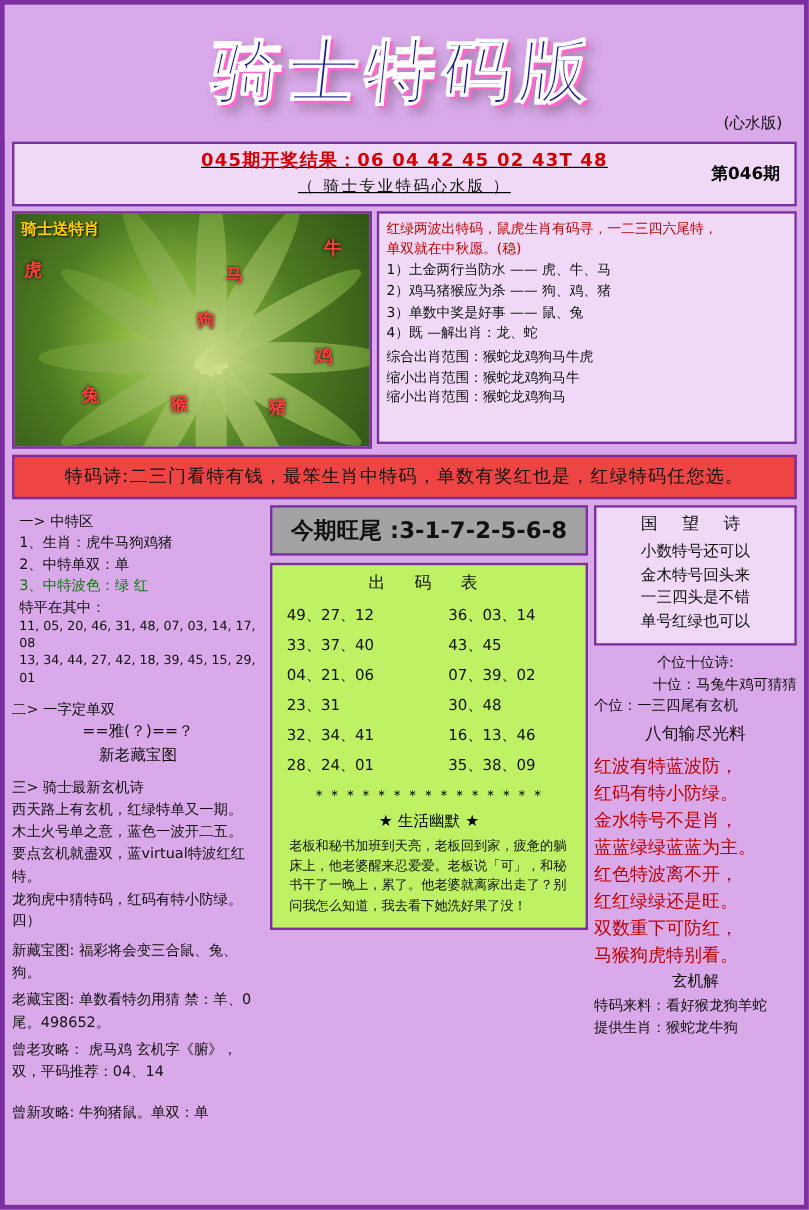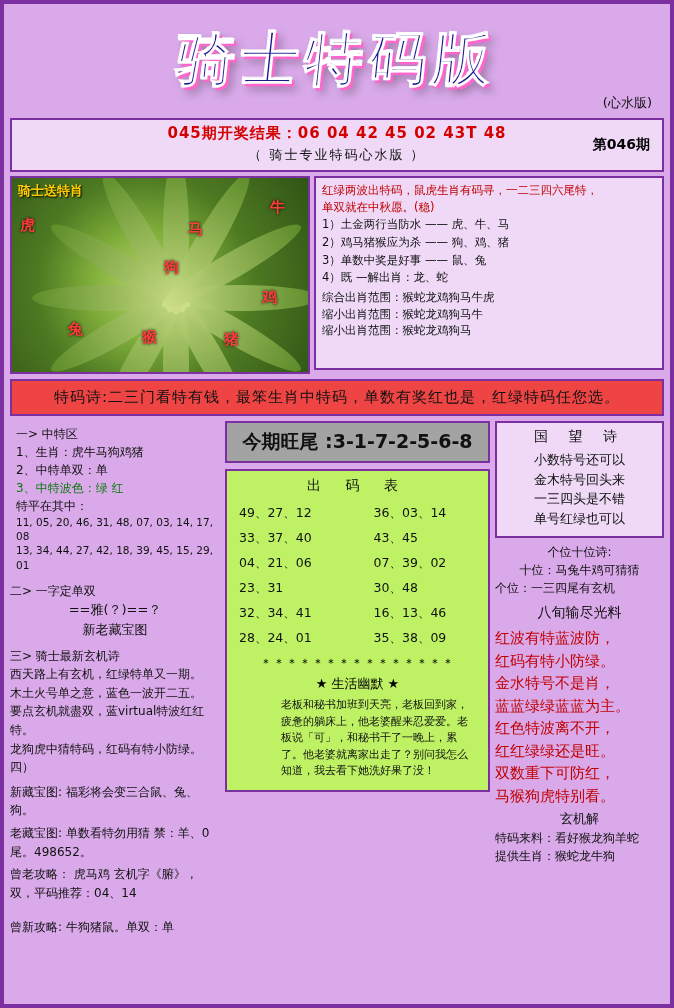--- a/index.html
+++ b/index.html
@@ -33,21 +33,21 @@
     transform:skewX(-6deg);
   }
   .banner-sub{
     position:absolute;right:18px;bottom:4px;
     font-size:13px;color:#111;
   }
   
   .result-bar{
     margin:2px 6px 0 6px;
     border:2px solid #7b2fa0;background:#efd9f7;
-    text-align:center;padding:4px 0 6px 0;position:relative;
+    text-align:center;padding:4px 0 6px 0;position:relative;text-decoration:underline;
   }
   .result-line{
     font-size:15px;font-weight:bold;color:#d40000;letter-spacing:1px;
   }
   .result-line .nums{color:#d40000;}
   .result-line .tplus{color:#d40000;}
   .result-sub{
     font-size:13px;color:#111;margin-top:3px;letter-spacing:2px;
   }
   .issue-badge{
@@ -112,21 +112,21 @@
     padding:6px 10px 8px 10px;
   }
   .chuma-title{
     text-align:center;font-size:14px;letter-spacing:10px;margin-bottom:6px;color:#111;
   }
   .chuma table{width:100%;border-collapse:collapse;font-size:12.5px;color:#111;}
   .chuma td{padding:4px 2px;}
   .chuma td.r{text-align:left;padding-left:40px;}
   .star-row{text-align:center;font-size:12px;letter-spacing:1px;margin-top:4px;}
   .humor-title{text-align:center;font-size:13px;margin:3px 0 4px 0;}
-  .humor-body{font-size:11px;line-height:1.5;color:#111;padding:0 4px 2px 4px;margin-left:40px;}
+  .humor-body{font-size:11px;line-height:1.5;color:#111;padding:0 4px 2px 4px;}
   
   .guowang{
     border:2px solid #7b2fa0;background:#efd9f7;text-align:center;padding:5px 4px 8px 4px;
   }
   .guowang .t{font-size:14px;letter-spacing:8px;margin-bottom:4px;color:#111;}
   .guowang .l{font-size:13px;line-height:1.5;color:#111;}
   .rt-sec{margin-top:5px;font-size:12px;line-height:1.5;color:#111;}
   .rt-center{text-align:center;}
   .big-poem{font-size:15px;line-height:1.5;color:#c00000;}
   .rt-small{font-size:12px;color:#111;line-height:1.5;}
@@ -280,21 +280,21 @@
       <div class="guowang">
         <div class="t">国 望 诗</div>
         <div class="l">小数特号还可以</div>
         <div class="l">金木特号回头来</div>
         <div class="l">一三四头是不错</div>
         <div class="l">单号红绿也可以</div>
       </div>
 
       <div class="rt-sec rt-center">
         <div>个位十位诗:</div>
-        <div style="text-align:center">十位：马兔牛鸡可猜猜</div>
+        <div style="text-align:right">十位：马兔牛鸡可猜猜</div>
         <div style="text-align:left">个位：一三四尾有玄机</div>
       </div>
 
       <div class="rt-sec rt-center">
         <div style="font-size:14px;margin-bottom:4px">八旬输尽光料</div>
         <div class="big-poem" style="text-align:left">红波有特蓝波防，</div>
         <div class="big-poem" style="text-align:left">红码有特小防绿。</div>
         <div class="big-poem" style="text-align:left">金水特号不是肖，</div>
         <div class="big-poem" style="text-align:left">蓝蓝绿绿蓝蓝为主。</div>
         <div class="big-poem" style="text-align:left">红色特波离不开，</div>

